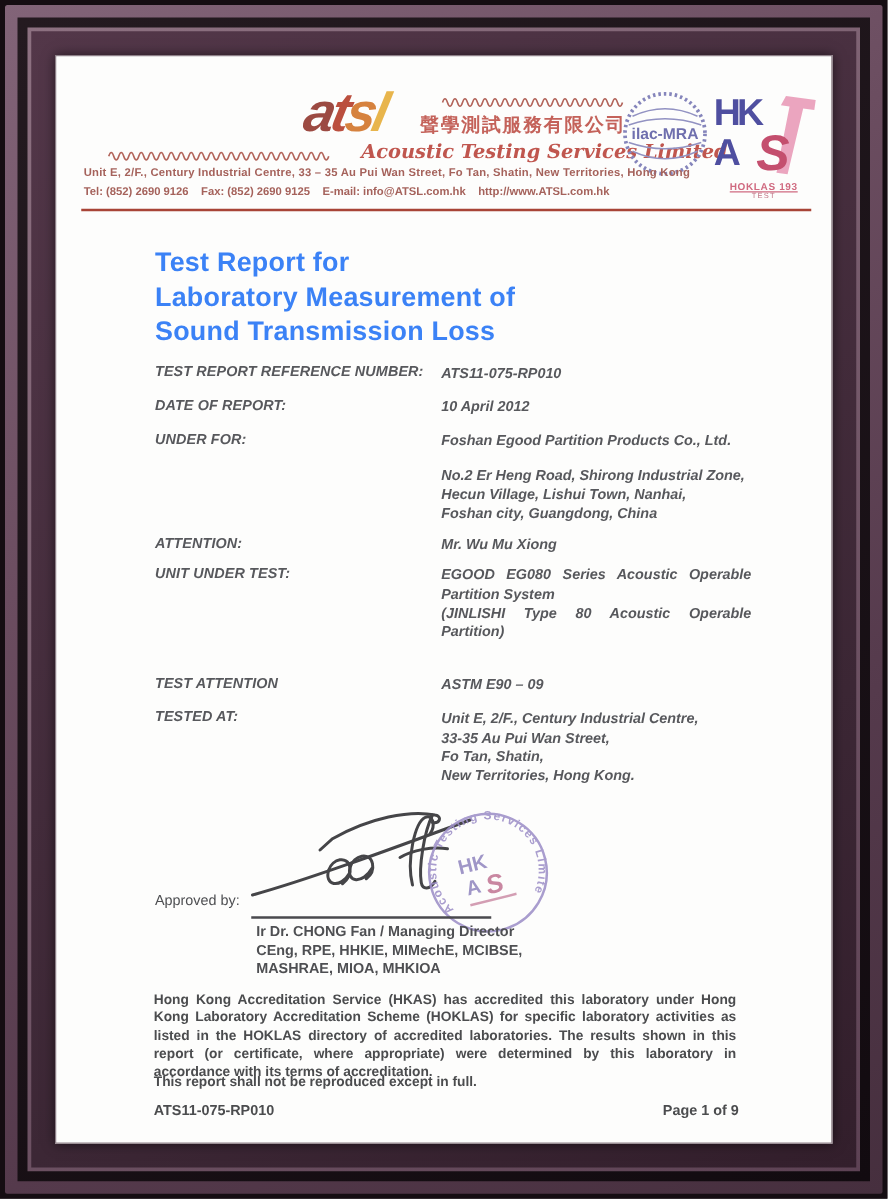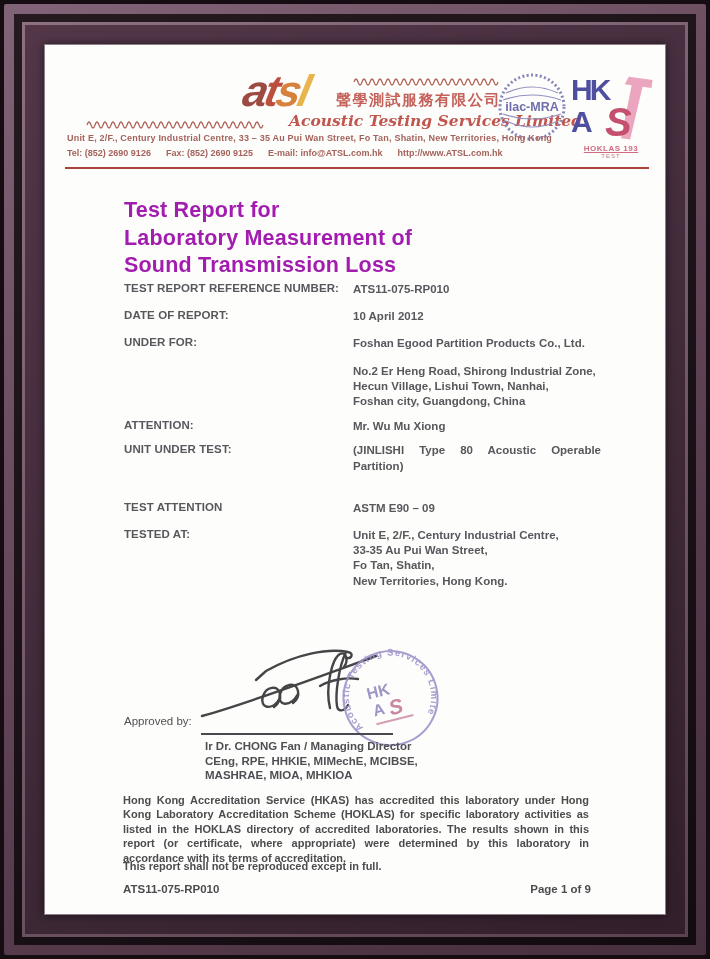--- a/index.html
+++ b/index.html
@@ -17,21 +17,21 @@
   .atsl span{display:inline-block;}
   .cjk{font-size:15px;font-weight:bold;color:#c4625a;letter-spacing:1.5px;white-space:nowrap;}
   .script-name{font-family:"DejaVu Serif","Liberation Serif",serif;font-style:italic;font-weight:bold;font-size:15.5px;color:#c0564e;white-space:nowrap;}
   .hd-addr{font-size:9px;color:#a5625b;font-weight:bold;letter-spacing:.2px;white-space:nowrap;}
   .hd-contact{font-size:9px;color:#a5625b;font-weight:bold;display:flex;gap:15px;white-space:nowrap;}
   .rule{height:2px;background:#a84437;}
   .hoklas-txt{font-size:8px;font-weight:bold;color:#d06a80;text-decoration:underline;text-align:center;letter-spacing:.5px;}
   .hoklas-sub{font-size:6px;color:#c27787;text-align:center;letter-spacing:1px;}
 
   
-  .title{font-size:21.5px;line-height:27.5px;font-weight:bold;color:#a21caf;letter-spacing:.2px;}
+  .title{font-size:21.5px;line-height:27.5px;font-weight:bold;color:#3b82f6;letter-spacing:.2px;}
   .row{display:flex;margin-bottom:12px;}
   .lbl{width:229px;flex-shrink:0;font-size:11.5px;font-weight:bold;color:#57585c;letter-spacing:.1px;}
   .val{width:248px;font-size:11.5px;font-weight:bold;color:#57585c;line-height:15.2px;}
   .just{text-align:justify;}
   .company{margin-bottom:12px;}
   .mb0{margin-bottom:0;}
 
   
   .app-lbl{font-size:11.5px;color:#4e4f52;}
   .sig-line{height:2px;background:#4a4a4e;}
@@ -84,36 +84,36 @@
           <text x="2" y="26" font-size="30" font-weight="bold" fill="#4f4fa0" letter-spacing="-3" font-family="Liberation Sans, sans-serif">HK</text>
           <text x="2" y="58" font-size="30" font-weight="bold" fill="#4f4fa0" font-family="Liberation Sans, sans-serif">A</text>
           <text x="36" y="62" font-size="40" font-weight="bold" fill="#c44f6e" font-style="italic" font-family="Liberation Sans, sans-serif">S</text>
         </svg>
         <div class="hoklas-txt">HOKLAS 193</div>
         <div class="hoklas-sub">TEST</div>
       </div>
 
       <div class="abs hd-addr" style="left:22px;top:88px;">Unit E, 2/F., Century Industrial Centre, 33 – 35 Au Pui Wan Street, Fo Tan, Shatin, New Territories, Hong Kong</div>
 
-      <div class="abs hd-contact" style="left:22px;top:103px;">
+      <div class="abs hd-contact" style="left:22px;top:103px;gap:10px;">
         <span>Tel: (852) 2690 9126</span>
         <span>Fax: (852) 2690 9125</span>
         <span>E-mail: info@ATSL.com.hk</span>
         <span>http://www.ATSL.com.hk</span>
       </div>
 
       <div class="abs rule" style="left:20px;top:122px;width:584px;"></div>
 
       <div class="abs" style="left:79px;top:152px;">
         <div class="title">Test Report for</div>
         <div class="title">Laboratory Measurement of</div>
         <div class="title">Sound Transmission Loss</div>
       </div>
 
-      <div class="abs" style="left:79px;top:237px;width:480px;">
+      <div class="abs" style="left:79px;top:247px;width:480px;font-style:italic;">
 
         <div class="row">
           <div class="lbl">TEST REPORT REFERENCE NUMBER:</div>
           <div class="val">ATS11-075-RP010</div>
         </div>
 
         <div class="row">
           <div class="lbl">DATE OF REPORT:</div>
           <div class="val">10 April 2012</div>
         </div>
@@ -129,20 +129,21 @@
         </div>
 
         <div class="row" style="margin-bottom:9px;">
           <div class="lbl">ATTENTION:</div>
           <div class="val">Mr. Wu Mu Xiong</div>
         </div>
 
         <div class="row" style="margin-bottom:27px;">
           <div class="lbl">UNIT UNDER TEST:</div>
           <div class="val">
+            <div class="just">EGOOD EG080 Series Acoustic Operable Partition System</div>
             <div class="just">(JINLISHI Type 80 Acoustic Operable Partition)</div>
           </div>
         </div>
 
         <div class="row">
           <div class="lbl">TEST ATTENTION</div>
           <div class="val">ASTM E90 – 09</div>
         </div>
 
         <div class="row mb0">

